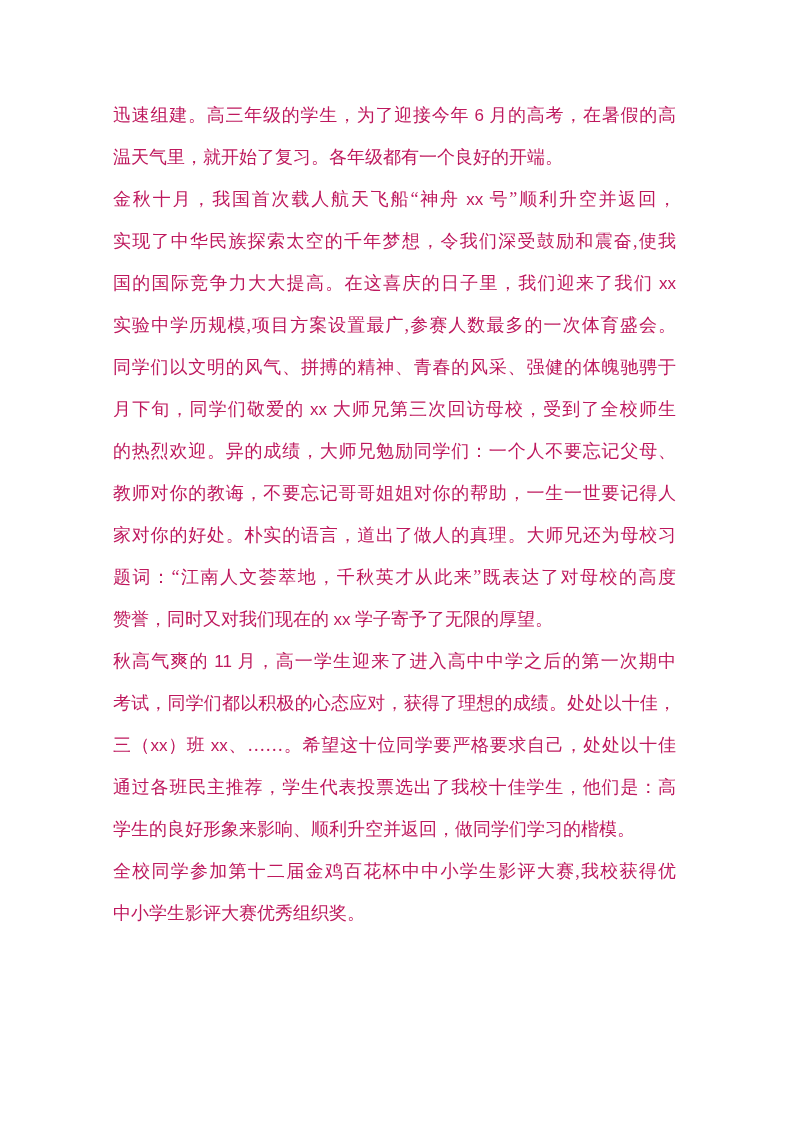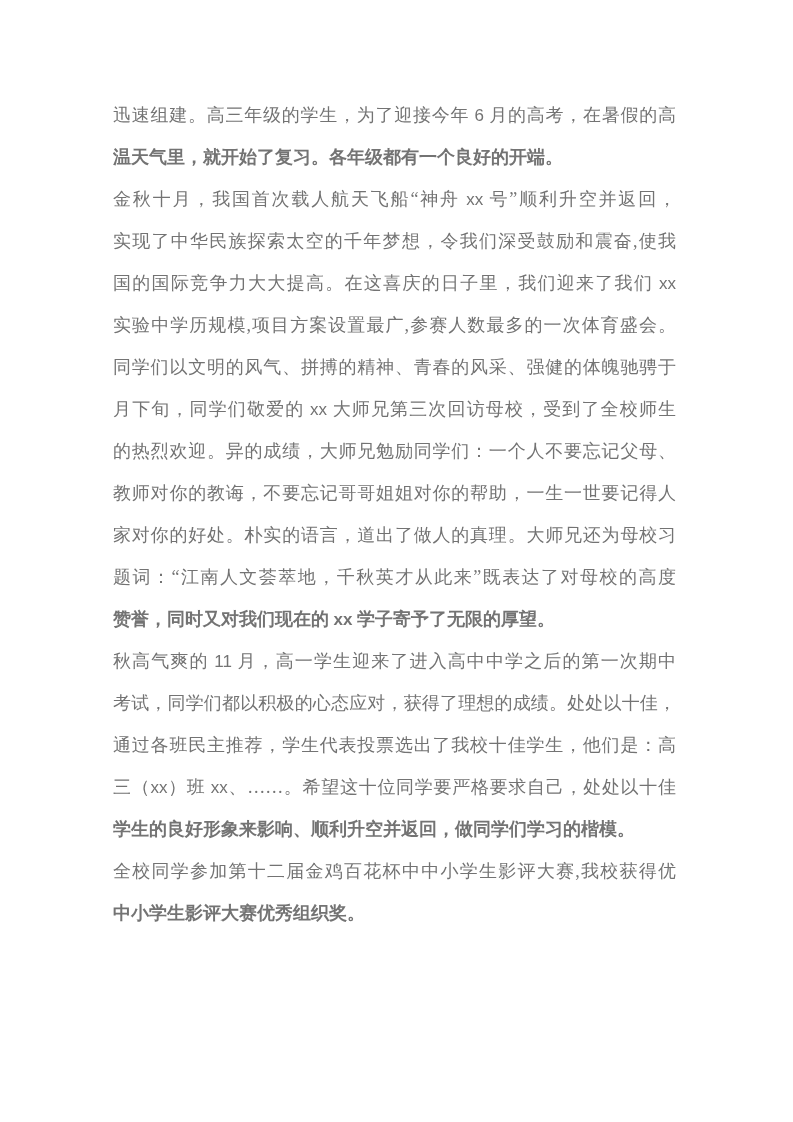--- a/index.html
+++ b/index.html
@@ -27,30 +27,29 @@
   }
   .paragraph {
     margin: 0;
     padding: 0;
   }
   .line {
     font-size: 18px;
     line-height: 42px;
     height: 42px;
     overflow: hidden;
-    color: #737373;
+    color: #be185d;
     text-align: justify;
     text-align-last: justify;
     word-break: keep-all;
     white-space: normal;
   }
   .line.last {
     text-align: right;
     text-align-last: left;
-    font-weight: bold;
   }
   .latin {
     font-family: "Liberation Sans", sans-serif;
     font-size: 17px;
   }
 </style>
 </head>
 <body>
 
 <div class="page">
@@ -68,22 +67,22 @@
         <div class="line">月下旬，同学们敬爱的 <span class="latin">xx</span> 大师兄第三次回访母校，受到了全校师生</div>
         <div class="line">的热烈欢迎。异的成绩，大师兄勉励同学们：一个人不要忘记父母、</div>
         <div class="line">教师对你的教诲，不要忘记哥哥姐姐对你的帮助，一生一世要记得人</div>
         <div class="line">家对你的好处。朴实的语言，道出了做人的真理。大师兄还为母校习</div>
         <div class="line">题词：“江南人文荟萃地，千秋英才从此来”既表达了对母校的高度</div>
         <div class="line last">赞誉，同时又对我们现在的 <span class="latin">xx</span> 学子寄予了无限的厚望。</div>
       </div>
       <div class="paragraph">
         <div class="line">秋高气爽的 <span class="latin">11</span> 月，高一学生迎来了进入高中中学之后的第一次期中</div>
         <div class="line">考试，同学们都以积极的心态应对，获得了理想的成绩。处处以十佳，</div>
+        <div class="line">三（<span class="latin">xx</span>）班 <span class="latin">xx</span>、……。希望这十位同学要严格要求自己，处处以十佳</div>
         <div class="line">通过各班民主推荐，学生代表投票选出了我校十佳学生，他们是：高</div>
-        <div class="line">三（<span class="latin">xx</span>）班 <span class="latin">xx</span>、……。希望这十位同学要严格要求自己，处处以十佳</div>
         <div class="line last">学生的良好形象来影响、顺利升空并返回，做同学们学习的楷模。</div>
       </div>
       <div class="paragraph">
         <div class="line">全校同学参加第十二届金鸡百花杯中中小学生影评大赛,我校获得优</div>
         <div class="line last">中小学生影评大赛优秀组织奖。</div>
       </div>
     </div>
 </div>
 
 </body></html>

